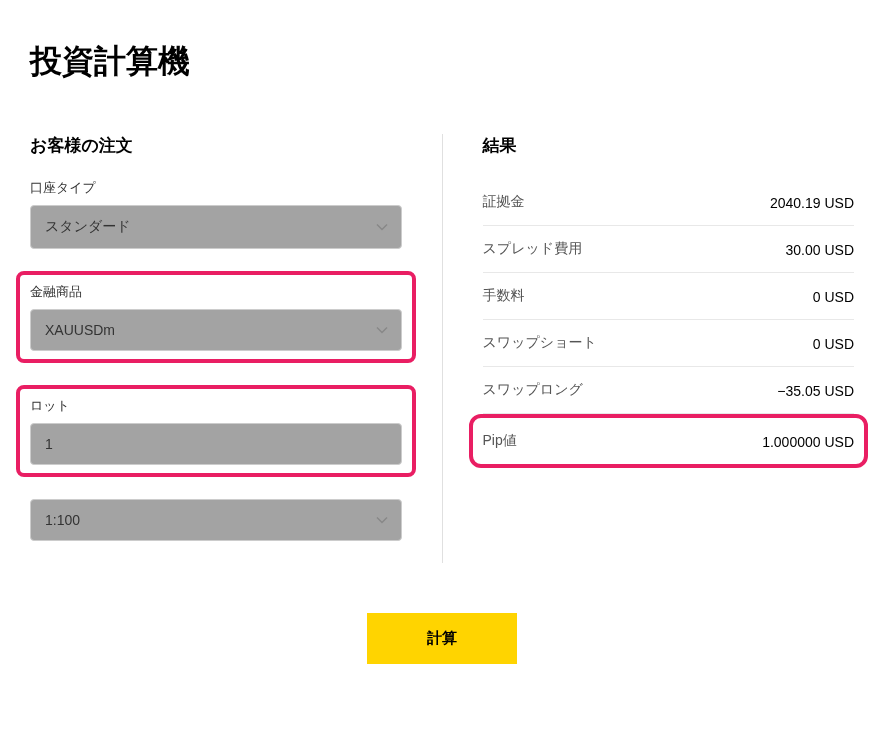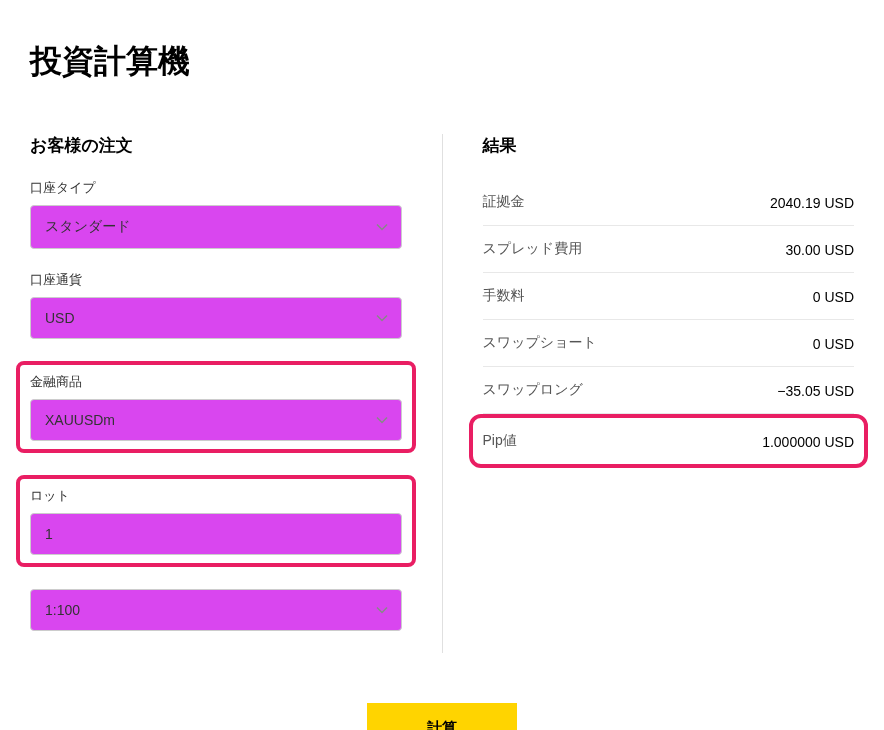--- a/index.html
+++ b/index.html
@@ -58,21 +58,21 @@
     .select-wrapper {
       position: relative;
     }
     .select-field, .input-field {
       width: 100%;
       padding: 12px 14px;
       border: 1px solid #ccc;
       border-radius: 4px;
       font-size: 14px;
       color: #333;
-      background: #d946ef;
+      background: #a3a3a3;
       appearance: none;
       cursor: pointer;
     }
     .input-field {
       cursor: text;
     }
     .chevron {
       position: absolute;
       right: 14px;
       top: 50%;
@@ -134,31 +134,20 @@
       <div class="select-wrapper">
         <div class="select-field">スタンダード</div>
         <span class="chevron">
           <svg width="12" height="8" viewBox="0 0 12 8">
               <path d="M1 1.5 L6 6.5 L11 1.5" stroke="#888" stroke-width="1.5" fill="none"></path>
             </svg>
         </span>
       </div>
     </div>
 
-    <div class="form-group">
-      <label class="field-label">口座通貨</label>
-      <div class="select-wrapper">
-        <div class="select-field">USD</div>
-        <span class="chevron">
-          <svg width="12" height="8" viewBox="0 0 12 8">
-              <path d="M1 1.5 L6 6.5 L11 1.5" stroke="#888" stroke-width="1.5" fill="none"></path>
-            </svg>
-        </span>
-      </div>
-    </div>
 
     <div class="form-group highlighted">
       <label class="field-label">金融商品</label>
       <div class="select-wrapper">
         <div class="select-field">XAUUSDm</div>
         <span class="chevron">
           <svg width="12" height="8" viewBox="0 0 12 8">
               <path d="M1 1.5 L6 6.5 L11 1.5" stroke="#888" stroke-width="1.5" fill="none"></path>
             </svg>
         </span>

